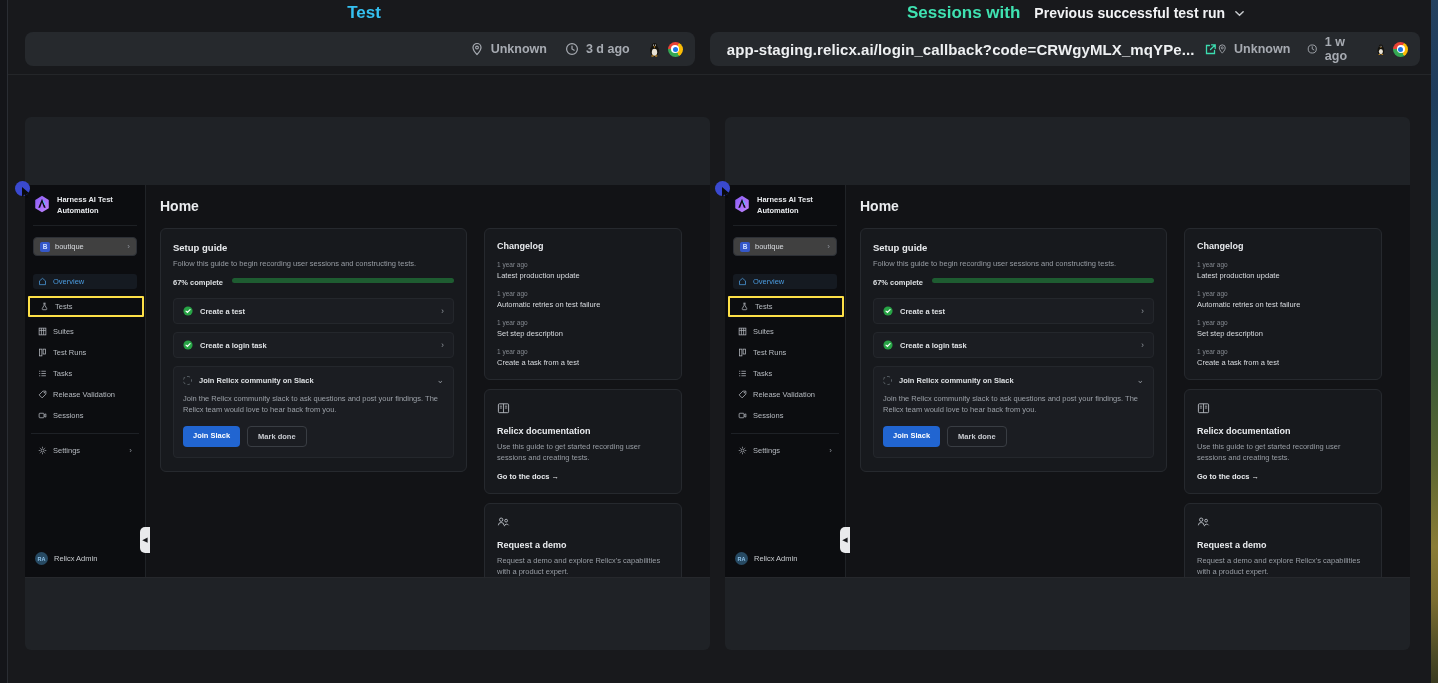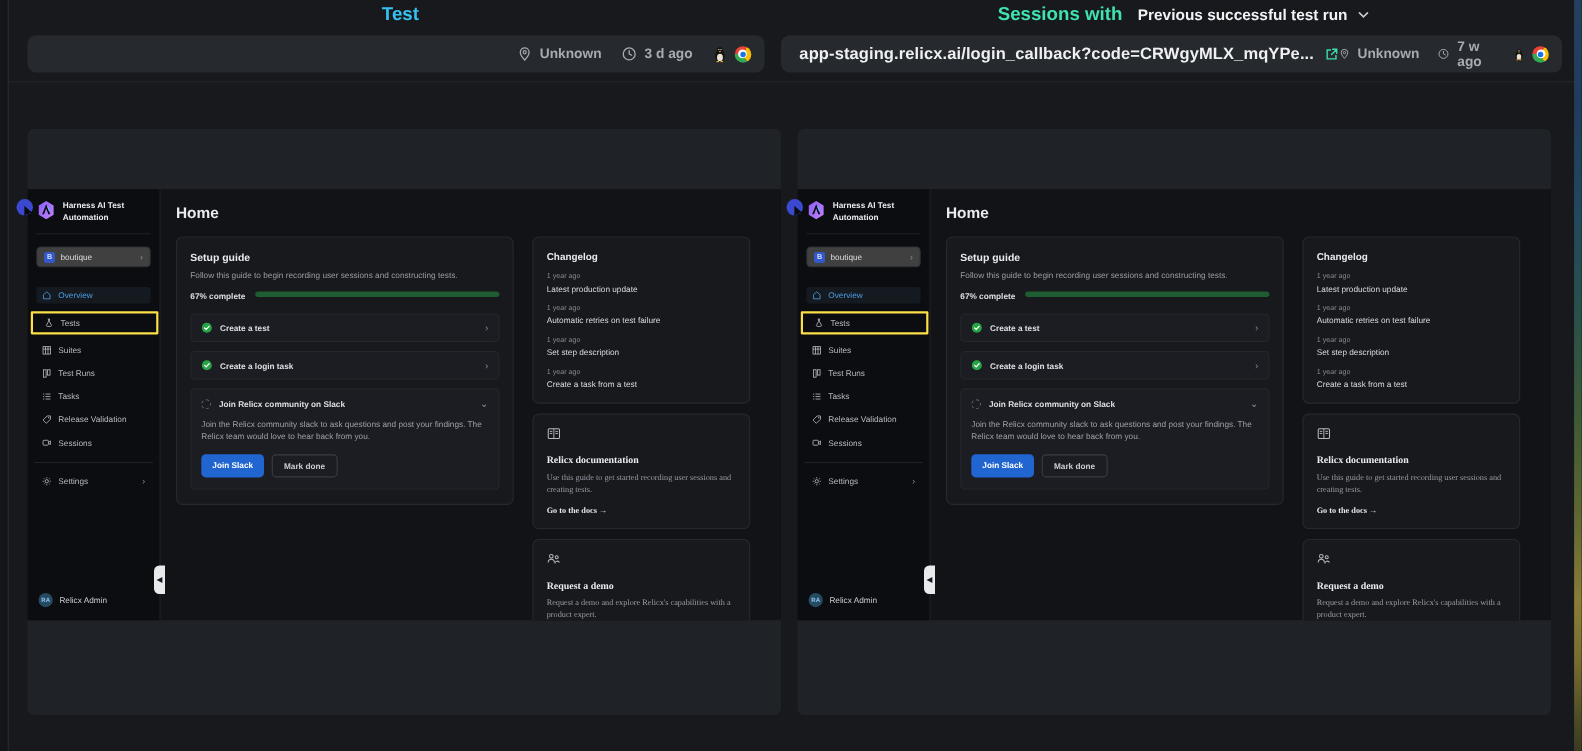--- a/index.html
+++ b/index.html
@@ -40,21 +40,21 @@
   .chrome i:after { content:""; position:absolute; inset:1.5px; background:#1a73e8; border-radius:50%; }
   .penguin { width:13px; height:15px; display:block; }
 
   
   .compare-area { display:flex; gap:15px; padding:42px 0 0 17px; }
   .shot-panel { width:685px; height:533px; background:#1f2226; border-radius:6px; position:relative; cursor:pointer; }
   .cursor-marker { position:absolute; left:-10px; top:64px; width:15px; height:15px; border-radius:50%; background:#3a49cf; z-index:4; }
   .cursor-marker svg { position:absolute; left:7px; top:6px; width:10px; height:12px; }
 
   
-  .app-shot { position:absolute; left:0; top:55px; width:685px; height:393px; display:flex; background:#121316; border-bottom:1px solid #26282c; overflow:hidden; }
+  .app-shot { position:absolute; left:0; top:68px; width:685px; height:393px; display:flex; background:#121316; border-bottom:1px solid #26282c; overflow:hidden; }
 
   .sb { width:121px; flex:none; background:#0c0d10; border-right:1px solid #202327; display:flex; flex-direction:column; padding:10px 8px; position:relative; }
   .brand { display:flex; gap:6px; align-items:flex-start; padding-bottom:9px; border-bottom:1px solid #1d2024; }
   .brand-logo { width:18px; height:18px; flex:none; }
   .brand-name { font-size:7.5px; font-weight:bold; color:#e9ebee; line-height:1.4; width:66px; }
   .project { margin-top:11px; height:19px; border:1px solid #2d3036; border-radius:4px; display:flex; align-items:center; gap:5px; padding:0 6px; background:#404040; }
   .proj-icon { width:10px; height:10px; background:#3558c9; border-radius:2px; color:#cfe0ff; font-size:6.5px; font-weight:bold; display:flex; align-items:center; justify-content:center; flex:none; }
   .proj-name { font-size:7.5px; color:#d8dbdf; }
   .chev-r { margin-left:auto; color:#8b9097; font-size:8px; line-height:1; }
   .nav { margin-top:18px; display:flex; flex-direction:column; gap:6px; }
@@ -93,21 +93,21 @@
   .step-desc { font-size:7.5px; color:#9ba0a7; line-height:1.5; margin:8px 0 10px; }
   .btn-row { display:flex; gap:7px; }
   .btn { font-size:7.5px; font-weight:bold; padding:5px 10px; border-radius:4px; display:inline-block; }
   .btn-primary { background:#2165d1; color:#fff; }
   .btn-secondary { background:transparent; color:#c9ccd1; border:1px solid #393d43; }
 
   .right-col { width:198px; display:flex; flex-direction:column; gap:9px; }
   .changelog-card { padding:12px 12px 12px; }
   .cl-time { font-size:6.5px; color:#858a91; margin-top:10px; }
   .cl-title { font-size:7.5px; color:#d9dce0; margin-top:3px; }
-  .info-card { padding:11px 12px 12px;font-family:Liberation Serif, serif; }
+  .info-card { padding:11px 12px 12px; }
   .info-icon { width:13px; height:13px; color:#b7bbc1; }
   .info-title { font-size:9px; font-weight:bold; color:#e9ebee; margin-top:7px; }
   .info-desc { font-size:7.5px; color:#989da4; line-height:1.5; margin-top:5px; }
   .info-link { font-size:7.5px; font-weight:bold; color:#e6e8eb; margin-top:8px; cursor:pointer; }
 </style>
 </head>
 <body>
 
 <div class="left-rail"></div>
 <div class="wallpaper-sliver"></div>
@@ -171,21 +171,21 @@
         <svg class="meta-icon" viewBox="0 0 14 14">
             <path d="M7 1.5 a4 4 0 0 1 4 4 c0 2.8-4 7-4 7 s-4-4.2-4-7 a4 4 0 0 1 4-4 Z" fill="none" stroke="#a7abb2" stroke-width="1.2"></path>
             <circle cx="7" cy="5.5" r="1.4" fill="none" stroke="#a7abb2" stroke-width="1.1"></circle>
           </svg>
         <span>Unknown</span>
         <span class="meta-gap"></span>
         <svg class="meta-icon" viewBox="0 0 14 14">
             <circle cx="7" cy="7" r="5.4" fill="none" stroke="#a7abb2" stroke-width="1.2"></circle>
             <path d="M7 4 V7 L9.2 8.2" fill="none" stroke="#a7abb2" stroke-width="1.2" stroke-linecap="round"></path>
           </svg>
-        <span>7 w ago</span>
+        <span>1 w ago</span>
         <span class="meta-gap"></span>
         <svg class="penguin" viewBox="0 0 12 14">
             <ellipse cx="6" cy="8.2" rx="4.1" ry="5.3" fill="#15130e"></ellipse>
             <ellipse cx="6" cy="9.6" rx="2.5" ry="3.2" fill="#e8e2d4"></ellipse>
             <circle cx="6" cy="3.4" r="2.5" fill="#15130e"></circle>
             <circle cx="5.1" cy="2.9" r="0.5" fill="#fff"></circle>
             <circle cx="6.9" cy="2.9" r="0.5" fill="#fff"></circle>
             <path d="M5 4.1 L7 4.1 L6 5.3 Z" fill="#f6a821"></path>
             <path d="M3.2 12.5 h2.2 l-.4 1.1 h-1.8 Z" fill="#f6a821"></path>
             <path d="M6.6 12.5 h2.2 l-.4 1.1 h-1.8 Z" fill="#f6a821"></path>

